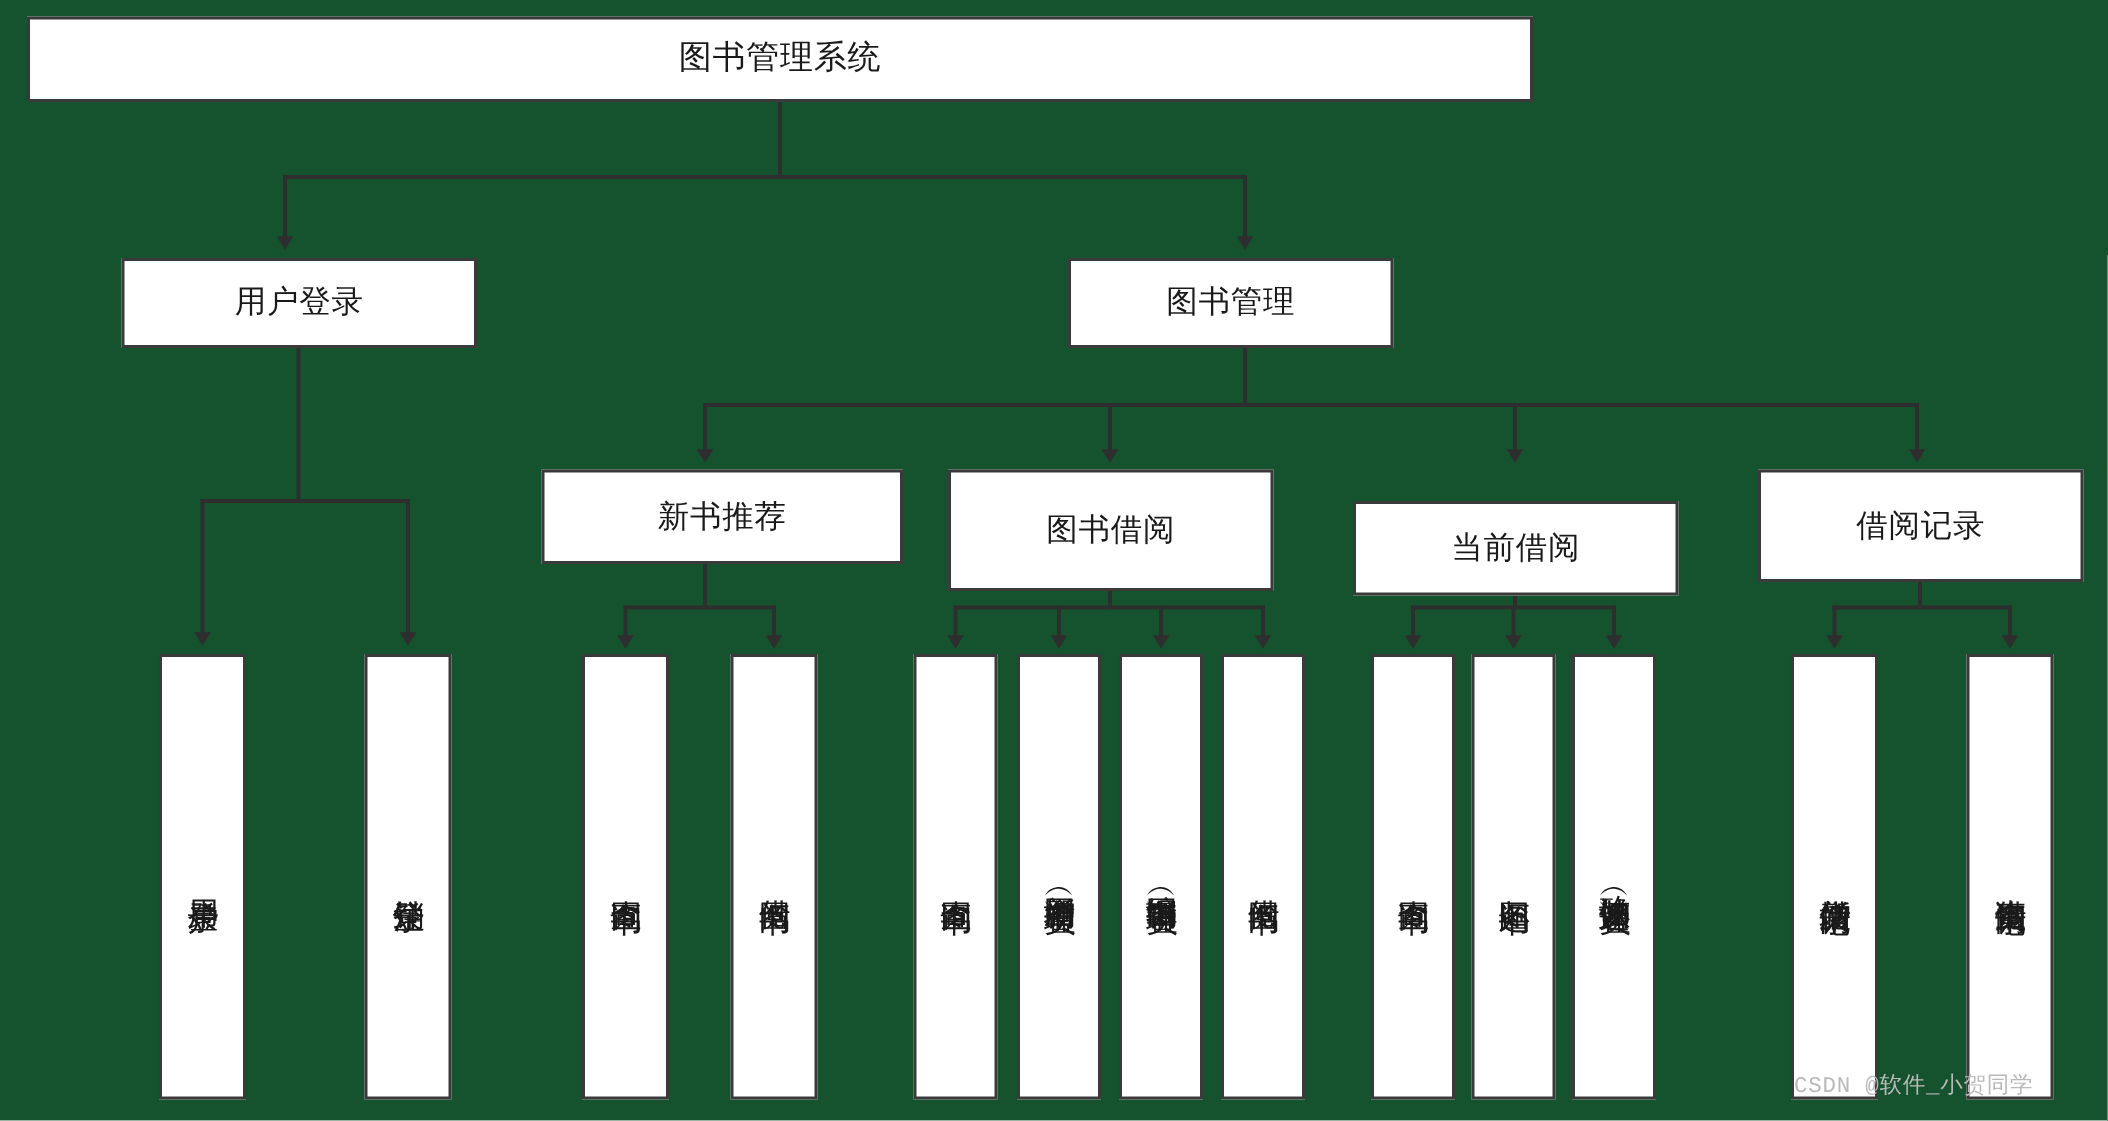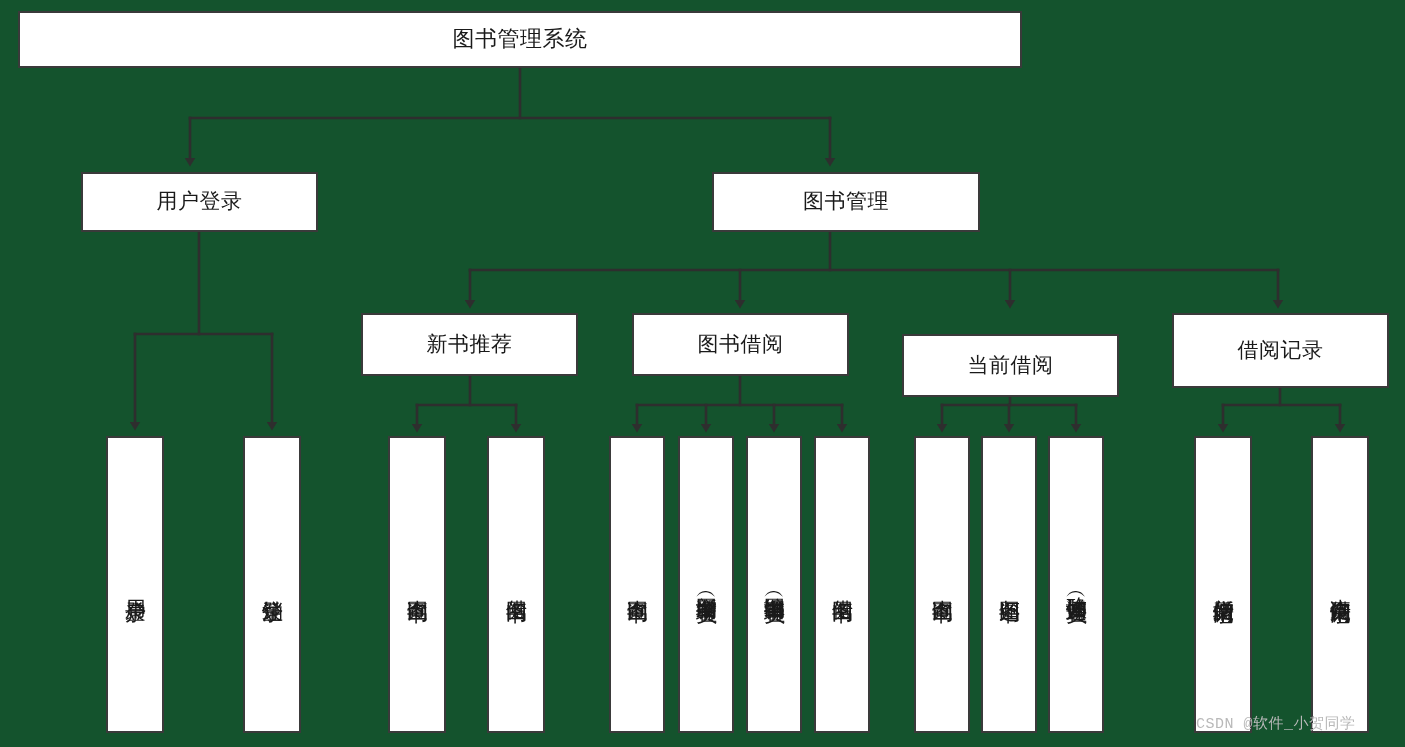--- a/index.html
+++ b/index.html
@@ -124,28 +124,28 @@
     </g>
   </svg>
 
   <div class="node horiz root" style="left:18px; top:11px; width:1004px; height:57px;">
     <span>图书管理系统</span>
   </div>
 
   <div class="node horiz" style="left:81px; top:172px; width:237px; height:60px;">
     <span>用户登录</span>
   </div>
-  <div class="node horiz" style="left:712px; top:172px; width:268px; height:60px;">
+  <div class="node horiz" style="left:712px; top:172px; width:217px; height:60px;">
     <span>图书管理</span>
   </div>
 
-  <div class="node horiz" style="left:361px; top:313px; width:217px; height:63px;">
+  <div class="node horiz" style="left:361px; top:313px; width:241px; height:63px;">
     <span>新书推荐</span>
   </div>
-  <div class="node horiz" style="left:632px; top:313px; width:217px; height:63px;justify-content:center;">
+  <div class="node horiz" style="left:632px; top:313px; width:217px; height:81px;justify-content:center;">
     <span>图书借阅</span>
   </div>
   <div class="node horiz" style="left:902px; top:313px; width:217px; height:63px;margin-top:21px;">
     <span>当前借阅</span>
   </div>
   <div class="node horiz" style="left:1172px; top:313px; width:217px; height:75px;text-align:right;">
     <span>借阅记录</span>
   </div>
 
   <div class="node vert" style="left:106px; top:436px; width:58px; height:297px;">

